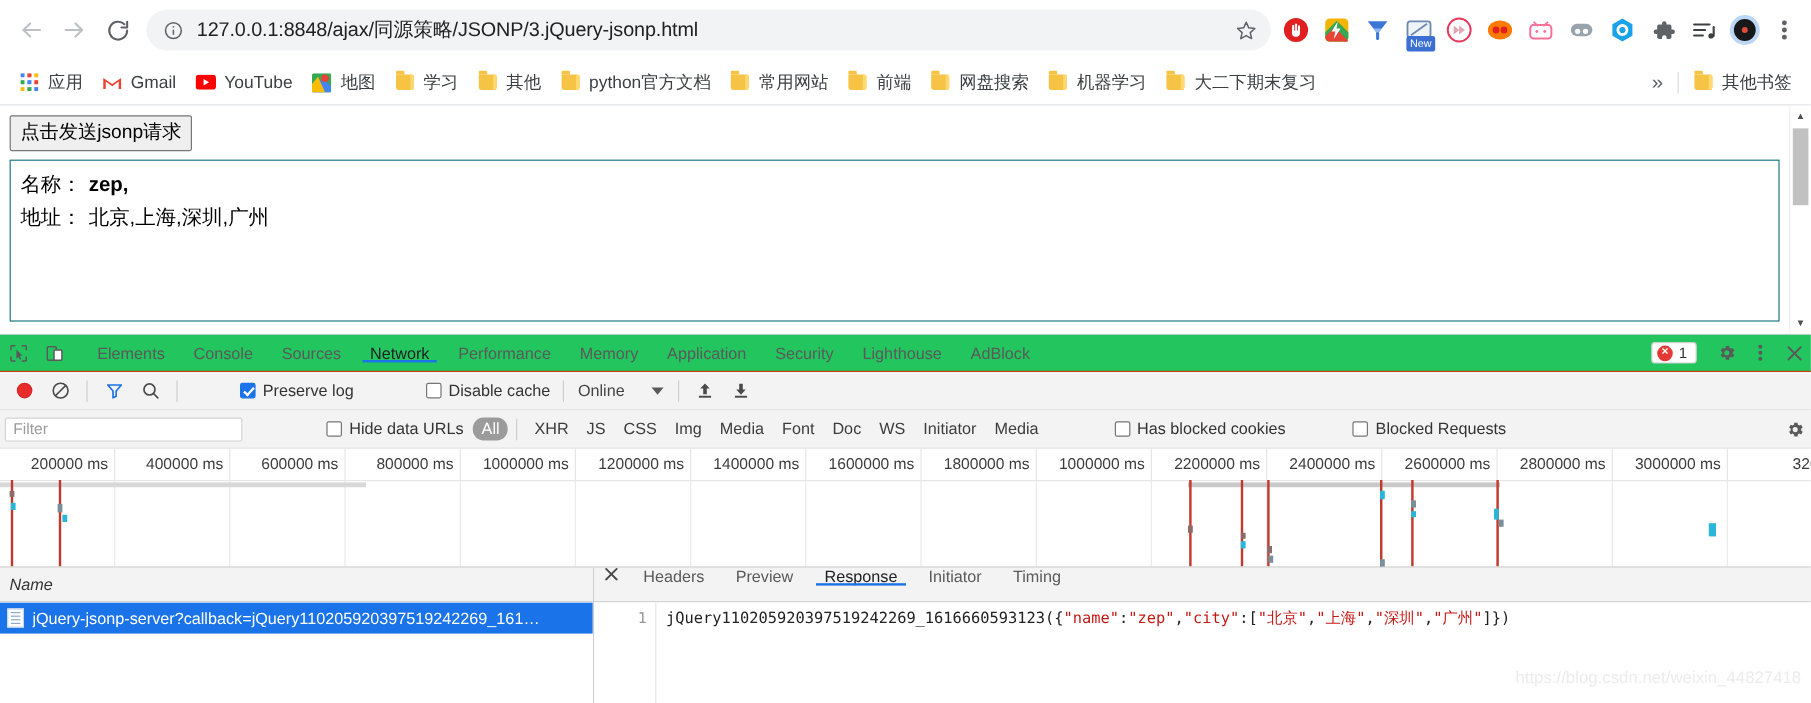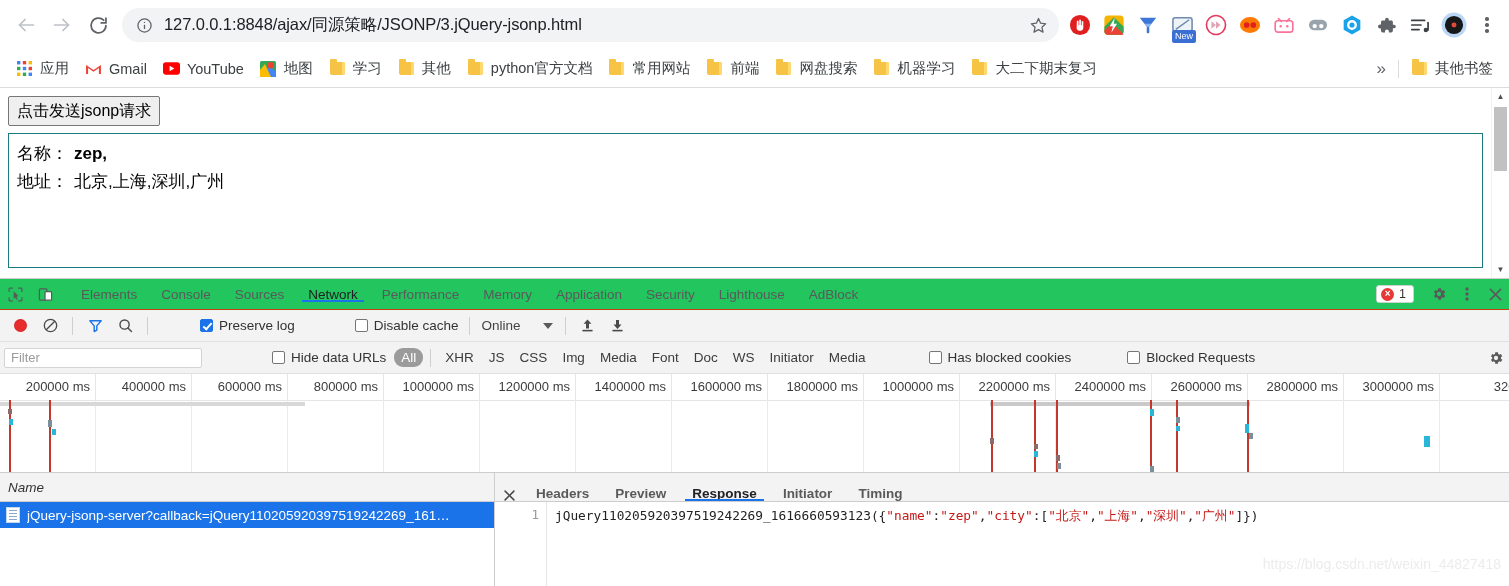--- a/index.html
+++ b/index.html
@@ -136,21 +136,21 @@
     width:14px;height:16px;background:#fff;border:1px solid #c7d7ea;flex:0 0 auto;margin-right:7px;
     position:relative;box-sizing:border-box;
   }
   .file-ico:after{
     content:"";position:absolute;left:2px;top:2px;right:2px;height:1px;background:#8aa9cc;
     box-shadow:0 3px 0 #8aa9cc,0 6px 0 #8aa9cc,0 9px 0 #8aa9cc;
   }
   .req-name{overflow:hidden;text-overflow:ellipsis;}
 
   .det-pane{flex:1 1 auto;display:flex;flex-direction:column;min-width:0;background:#fff;}
-  .det-tabs{height:28px;display:flex;align-items:flex-end;background:#f3f3f3;border-bottom:1px solid #cdcdcd;flex:0 0 auto;font-weight:bold;}
+  .det-tabs{height:28px;display:flex;align-items:flex-start;background:#f3f3f3;border-bottom:1px solid #cdcdcd;flex:0 0 auto;}
   .det-x{width:28px;display:flex;align-items:center;justify-content:center;color:#5a5a5a;font-size:14px;}
   .det-tab{display:flex;align-items:center;padding:0 13px;font-size:13.5px;color:#5a5a5a;position:relative;white-space:nowrap;}
   .det-tab.sel{color:#202124;}
   .det-tab.sel:after{content:"";position:absolute;left:6px;right:6px;bottom:0;height:2px;background:#1a73e8;}
   .det-body{flex:1 1 auto;display:flex;overflow:hidden;background:#fff;position:relative;}
   .gutter{width:52px;flex:0 0 auto;text-align:right;padding:5px 7px 0 0;box-sizing:border-box;border-right:1px solid #e6e6e6;
     font-family:"DejaVu Sans Mono","Liberation Mono",monospace;font-size:12.5px;color:#999;}
   .code{
     flex:1 1 auto;padding:5px 0 0 8px;font-family:"DejaVu Sans Mono","Liberation Mono",monospace;
     font-size:12.8px;color:#222;white-space:pre;overflow:hidden;line-height:1.45;

